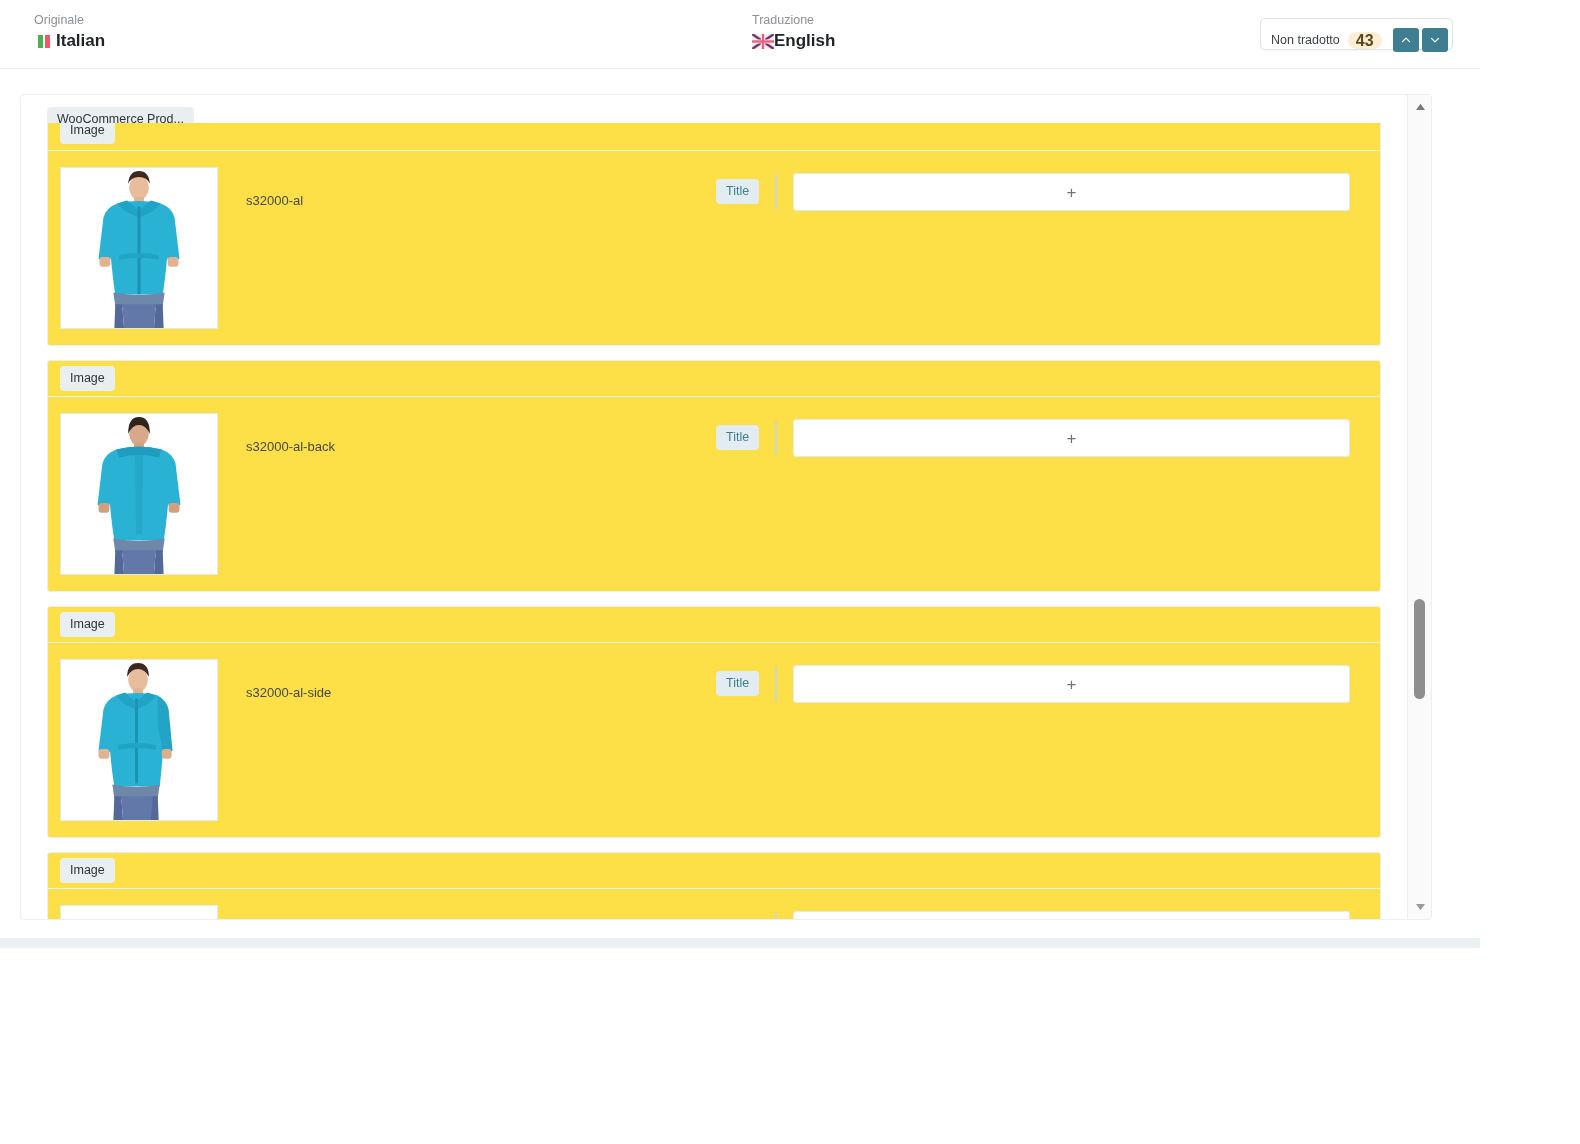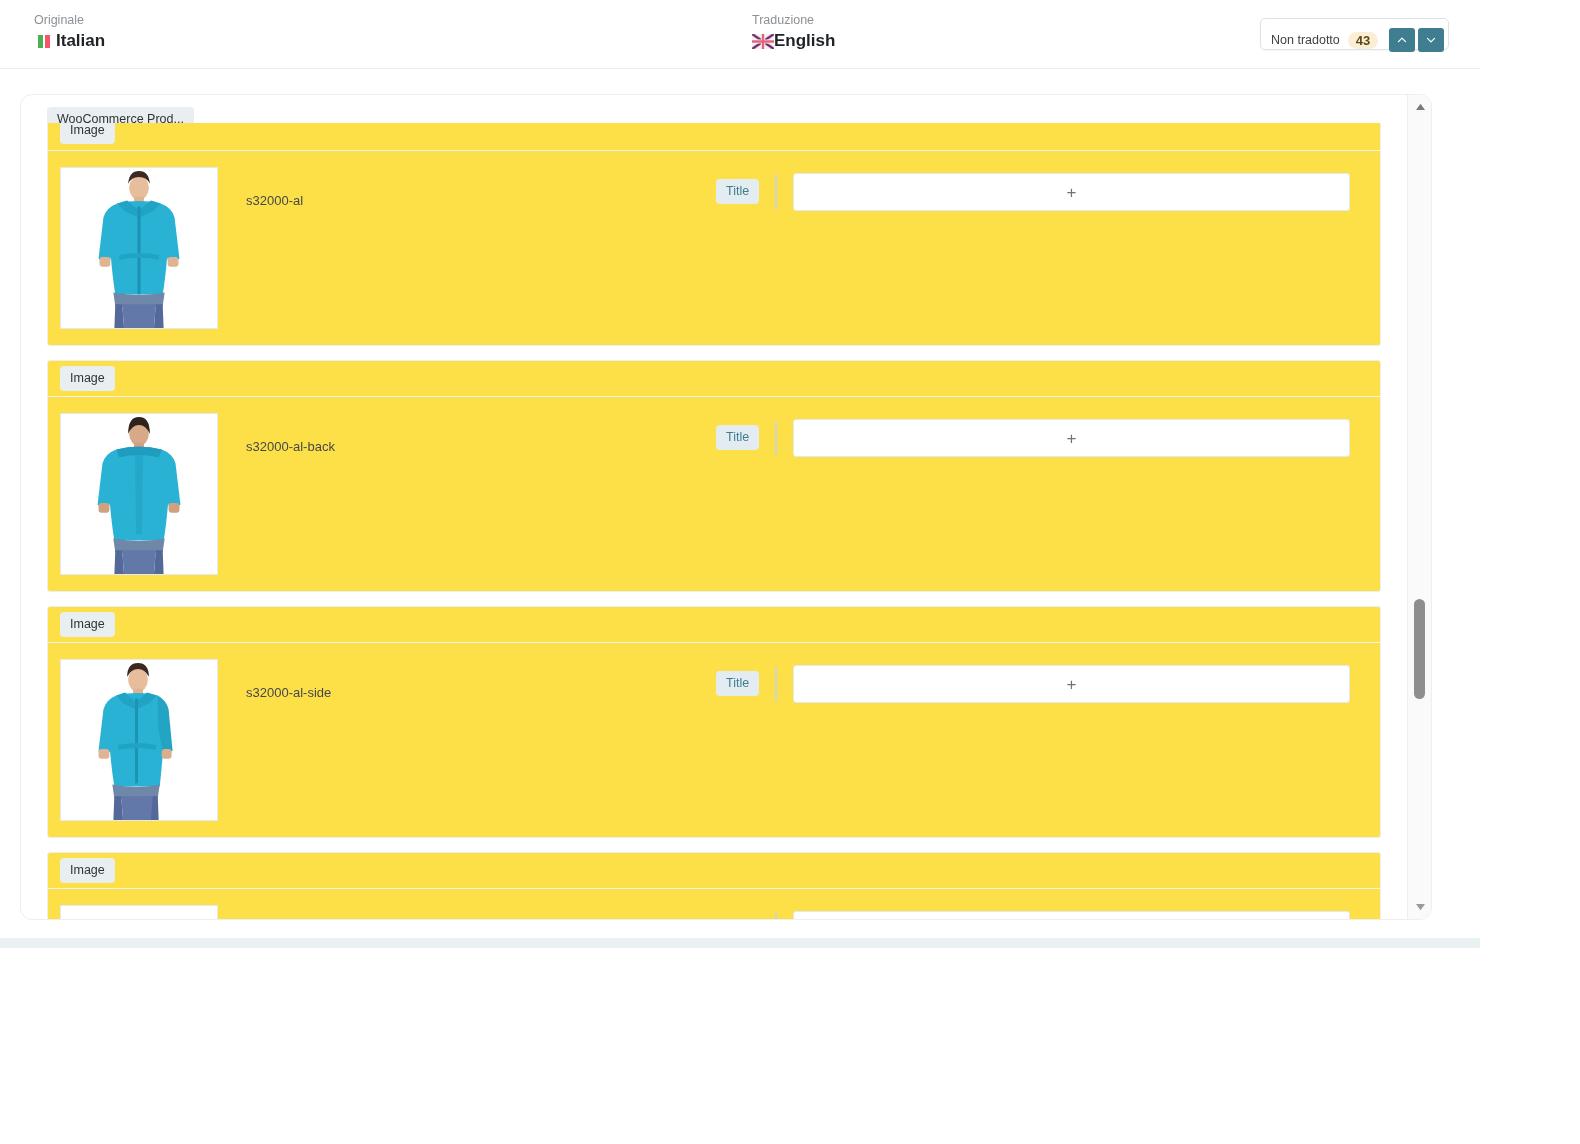--- a/index.html
+++ b/index.html
@@ -62,21 +62,21 @@
   }
   .untranslated-label {
     font-size: 12.5px;
     color: #3d4246;
     white-space: nowrap;
     margin-right: 8px;
   }
   .untranslated-count {
     background: #fbeed7;
     color: #5c4813;
-    font-size: 13px;
+    font-size: 16px;
     font-weight: bold;
     border-radius: 9px;
     padding: 2px 8px;
     line-height: 13px;
     margin-right: 8px;
   }
   .nav-btn {
     width: 26px; height: 24px;
     background: #3f7e90;
     border: none;
@@ -90,21 +90,21 @@
   }
   .nav-btn svg { display: block; }
 
   
   .panel {
     position: absolute;
     left: 20px; top: 94px;
     width: 1412px;
     height: 826px;
     border: 1px solid #eceef0;
-    border-radius: 12px;
+    border-radius: 4px;
     background: #ffffff;
     box-sizing: border-box;
     overflow: hidden;
   }
   .panel-inner {
     position: absolute;
     left: 0; top: 0;
     width: 1386px;
     height: 100%;
     overflow: hidden;

